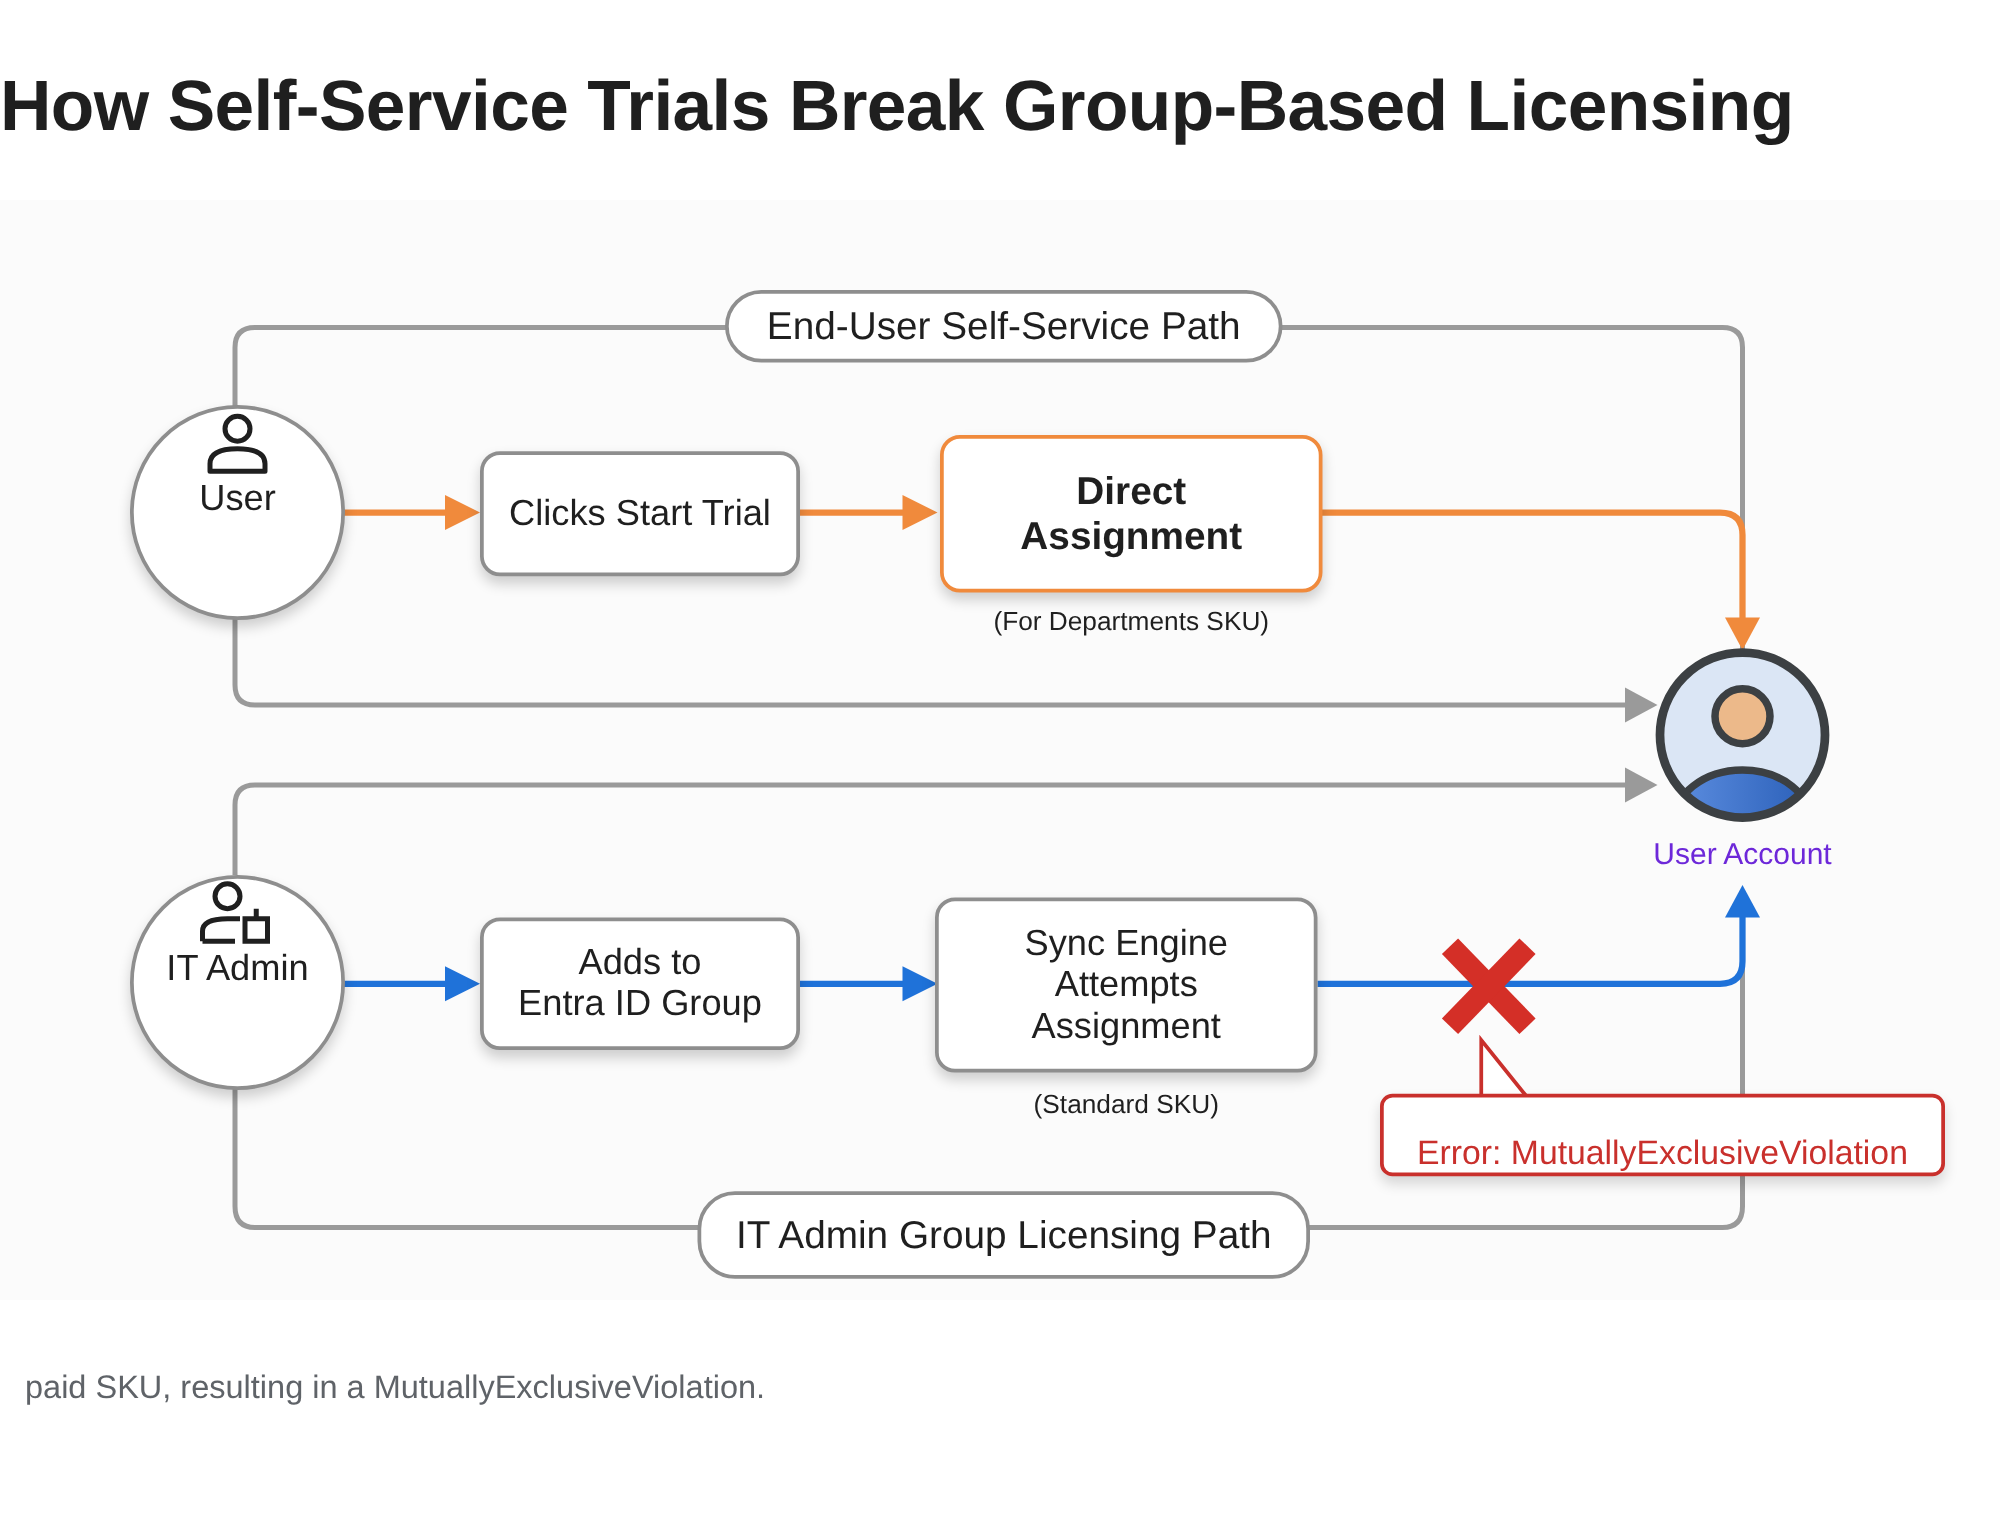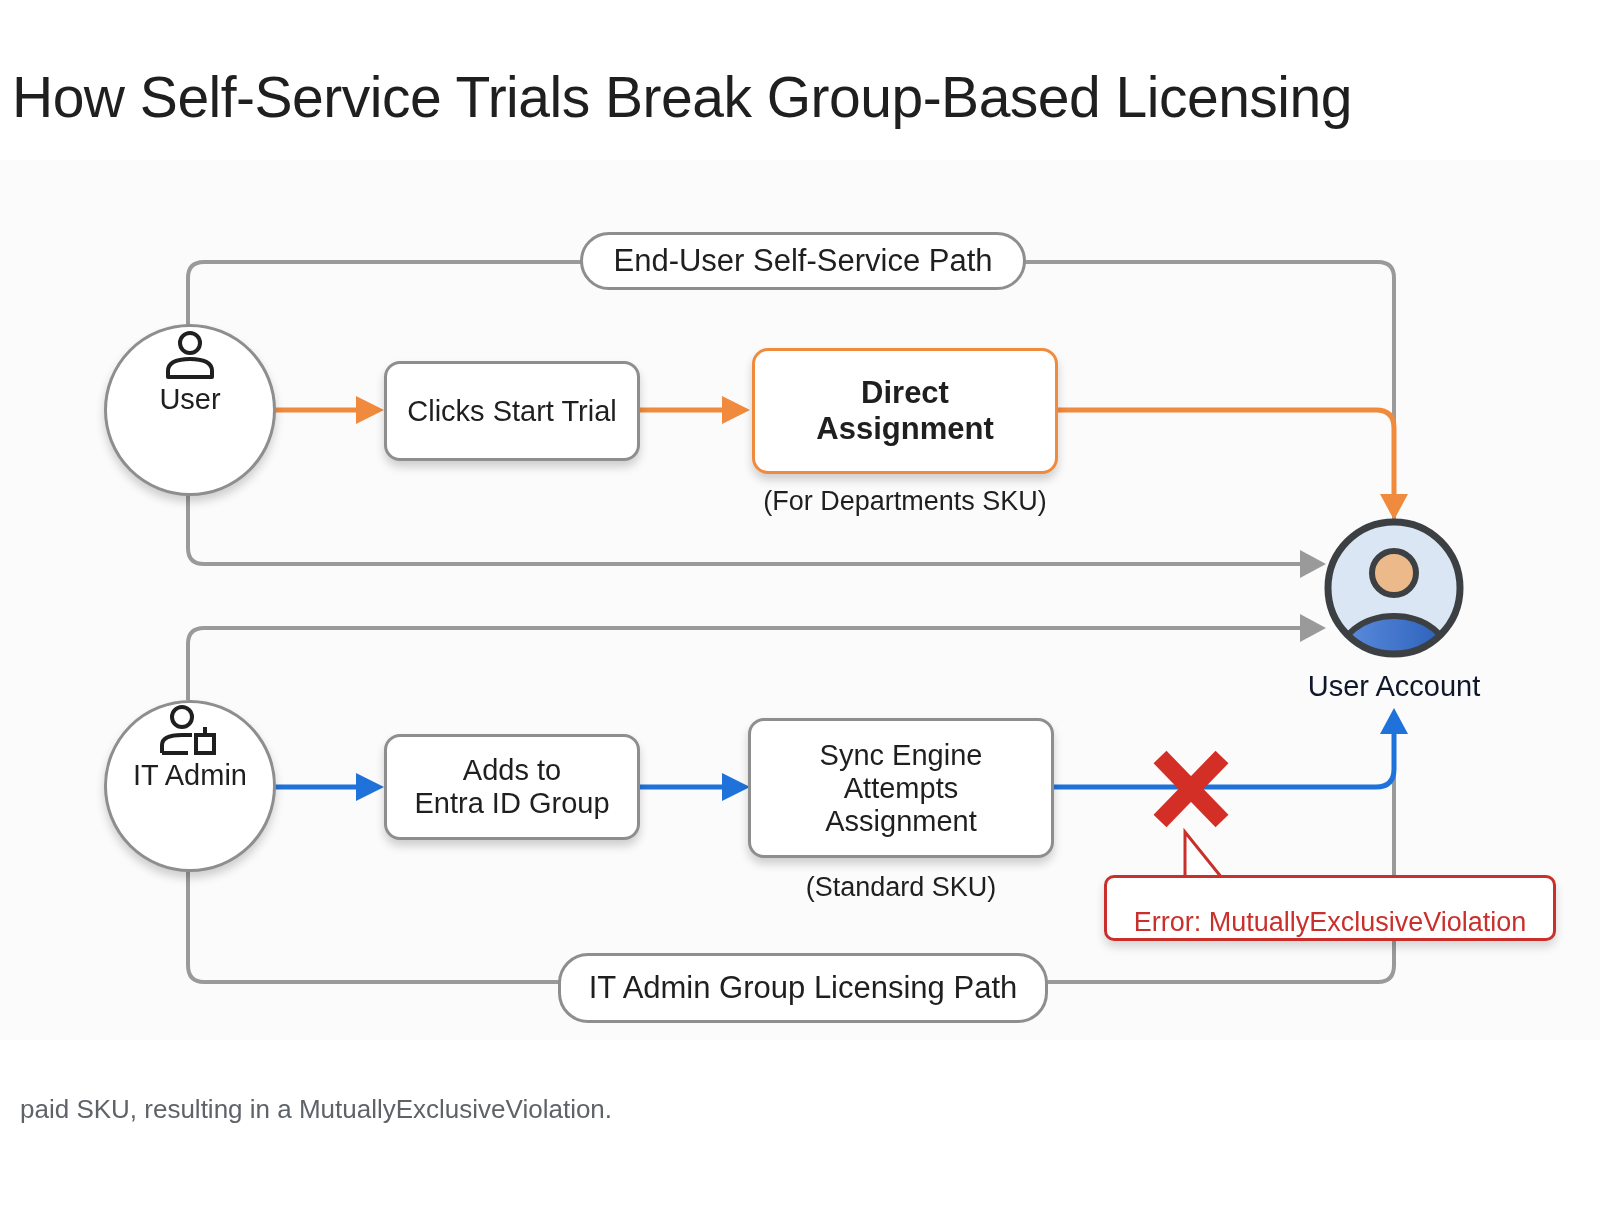--- a/index.html
+++ b/index.html
@@ -1,25 +1,25 @@
 <!DOCTYPE html>
 <html><head>
 <meta charset="utf-8">
 <style>
   html, body { margin: 0; padding: 0; background: #ffffff; }
   body { width: 1600px; height: 1226px; position: relative; overflow: hidden; font-family: "Liberation Sans", "DejaVu Sans", sans-serif; color: #1f1f1f; }
-  .title { position: absolute; left: 0; top: 52px; font-size: 57px; font-weight: 400; letter-spacing: -0.5px; color: #1f1f1f; white-space: nowrap; margin: 12px; }
+  .title { position: absolute; left: 0; top: 52px; font-size: 57px; font-weight: 700; letter-spacing: -0.5px; color: #1f1f1f; white-space: nowrap; margin: 0; }
   .diagram { position: absolute; left: 0; top: 160px; width: 1600px; height: 880px; background: #fbfbfb; }
   svg.canvas { position: absolute; left: 0; top: 0; width: 1600px; height: 1226px; }
   .box { position: absolute; background: #ffffff; border: 3px solid #8e8e8e; border-radius: 16px; box-shadow: 0 6px 10px rgba(0,0,0,0.18); display: flex; align-items: center; justify-content: center; text-align: center; font-size: 29px; line-height: 33px; color: #1f1f1f; box-sizing: border-box; }
   .box.orange { border-color: #f08a3c; font-weight: 700; font-size: 31px; line-height: 36px; }
   .circle { position: absolute; background: #ffffff; border: 3px solid #8e8e8e; border-radius: 50%; box-shadow: 0 6px 10px rgba(0,0,0,0.18); box-sizing: border-box; display: flex; flex-direction: column; align-items: center; justify-content: flex-start; font-size: 29px; }
   .pill { position: absolute; background: #ffffff; border: 3px solid #8e8e8e; border-radius: 30px; box-sizing: border-box; display: flex; align-items: center; justify-content: center; font-size: 31px; white-space: nowrap; color: #1f1f1f; }
-  .caption { position: absolute; font-size: 27px; color: #1f1f1f; white-space: nowrap; text-align: center; }
-  .acct-label { position: absolute; font-size: 29px; white-space: nowrap; color: #0f172a; }
+  .caption { position: absolute; font-size: 21px; color: #1f1f1f; white-space: nowrap; text-align: center; }
+  .acct-label { position: absolute; font-size: 24px; white-space: nowrap; color: #6d28d9; }
   .error { position: absolute; left: 1104px; top: 875px; width: 452px; height: 66px; border: 3px solid #c9302c; border-radius: 10px; background: #fff; box-sizing: border-box; box-shadow: 0 6px 10px rgba(0,0,0,0.15); color: #c9302c; font-size: 27px; display: flex; align-items: flex-end; justify-content: center; white-space: nowrap; }
   .desc { position: absolute; left: 20px; top: 1088px; width: 1560px; font-size: 26px; line-height: 43px; color: #5f6368; margin: 0; }
   .line-span { display: block; white-space: nowrap; }
 </style>
 </head>
 <body>
 
 <h1 class="title">How Self-Service Trials Break Group-Based Licensing</h1>
 
 <div class="diagram"></div>

